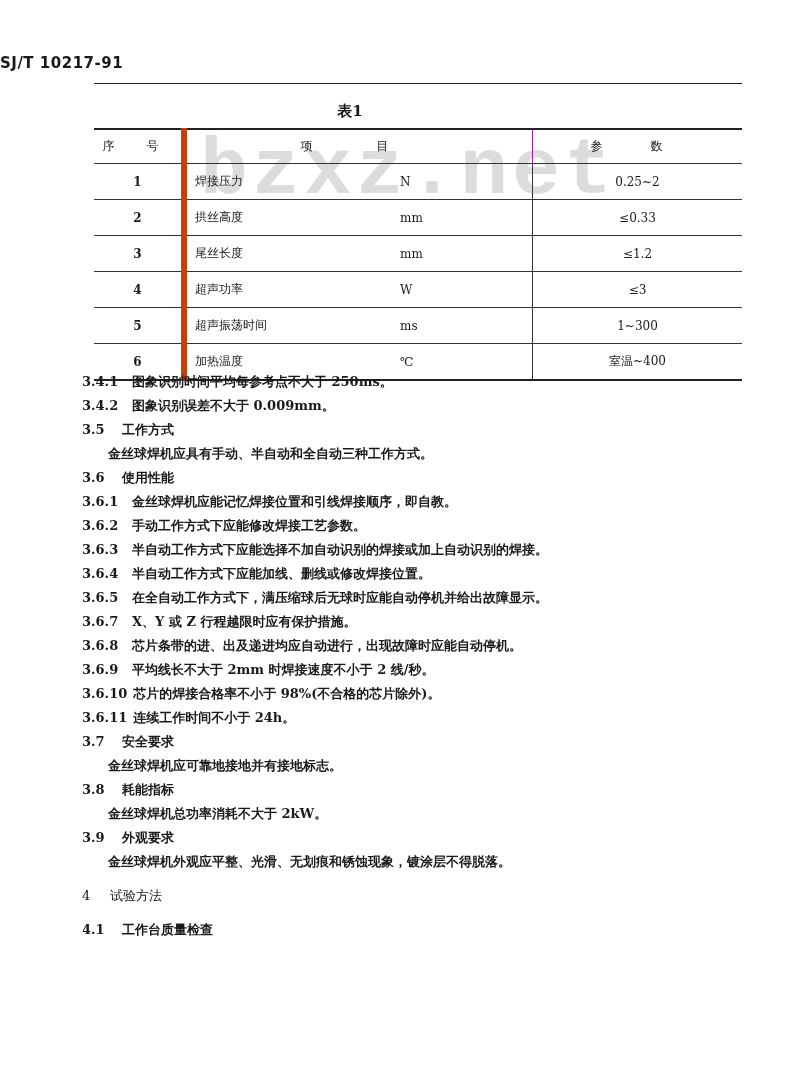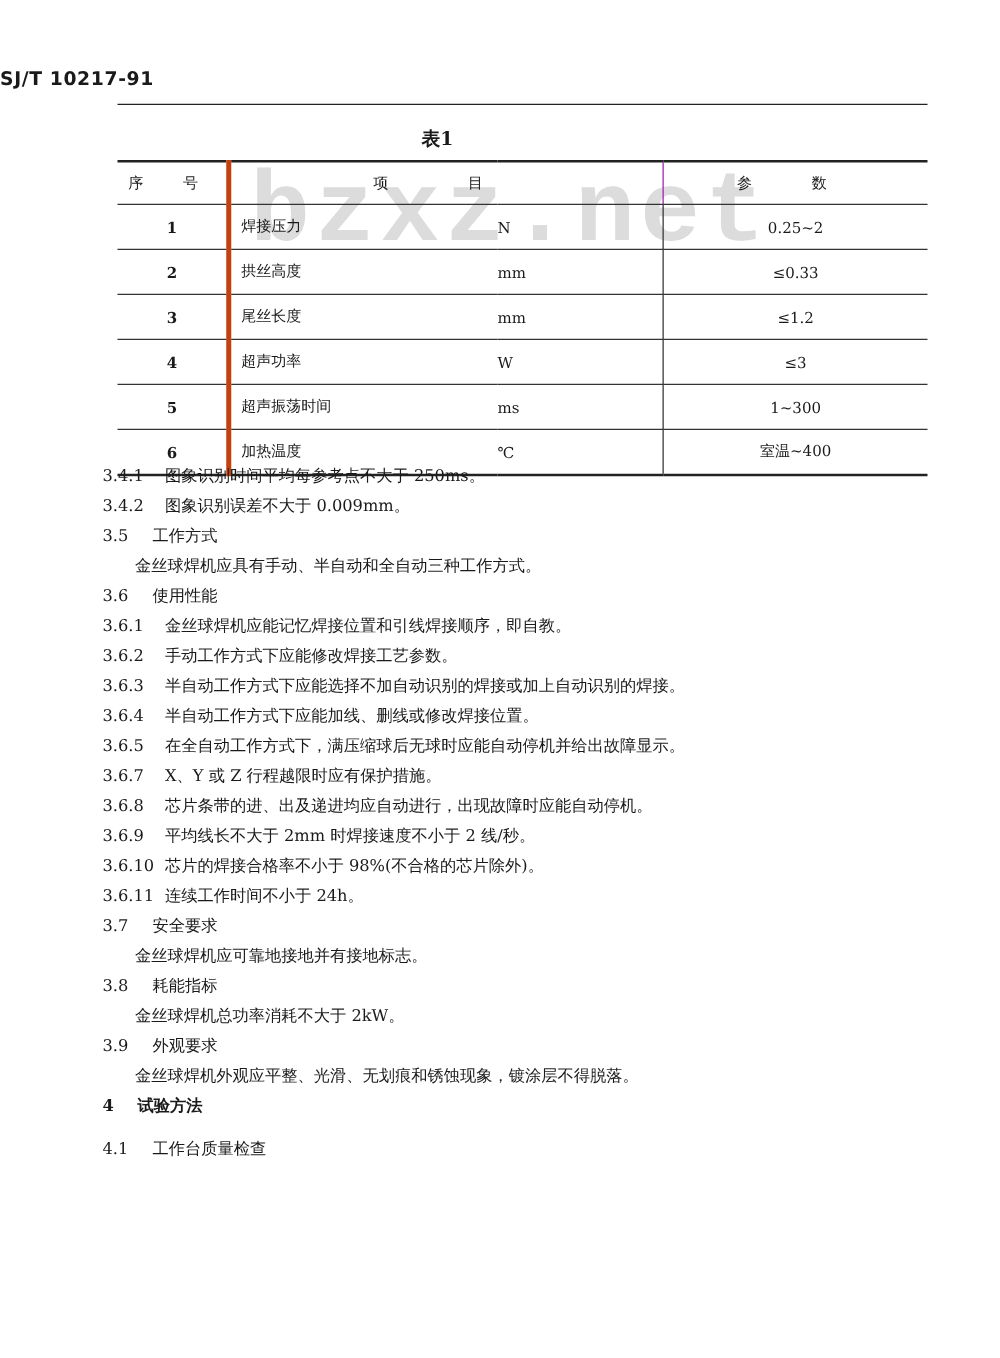--- a/index.html
+++ b/index.html
@@ -31,37 +31,37 @@
     position: absolute; top: 128px; left: 94px; width: 648px;
     border-collapse: collapse; z-index: 1;
     font-size: 12px;
   }
   table.spec th, table.spec td {
     height: 35px; padding: 0; vertical-align: middle;
     border-bottom: 1px solid #333;
   }
   table.spec thead th { border-top: 2px solid #222; height: 33px; font-weight: normal; }
   table.spec tbody tr:last-child td { border-bottom: 2px solid #222; }
-  .c-no { width: 87px; text-align: center; border-right: 4px solid #c2410c; font-weight: bold; }
+  .c-no { width: 87px; text-align: center; border-right: 6px solid #c2410c; font-weight: bold; }
   .c-item { width: 205px; text-align: left; padding-left: 8px !important; }
   .c-unit { width: 132px; text-align: left; border-right: 1px solid #333; }
   .c-val { text-align: center; }
   th.c-itemhead { text-align: center; border-right: 1px solid #a21caf; letter-spacing: 30px; }
   th.c-nohead { letter-spacing: 14px; }
   th.c-valhead { letter-spacing: 22px; }
   .body-text {
     position: absolute; top: 370px; left: 82px; width: 680px;
     font-size: 13px; line-height: 24px; z-index: 1;
   }
-  .para { margin: 0; white-space: nowrap; }
+  .para { margin: 0; white-space: nowrap; font-weight: bold; }
   .para .num { display: inline-block; min-width: 44px; margin-right: 6px; }
   .para.h2 .num { min-width: 34px; }
   .para.indent { padding-left: 26px; }
   .para.wrap { white-space: normal; }
-  .para.section { margin-bottom: 10px; font-weight: bold; }
+  .para.section { margin-top: 10px; margin-bottom: 10px; font-weight: normal; }
   .para.section .num { min-width: 22px; }
 </style>
 </head>
 <body>
 
 <div class="page-header">SJ/T 10217-91</div>
 <div class="header-rule"></div>
 
 <div class="table-caption">表1</div>
 

